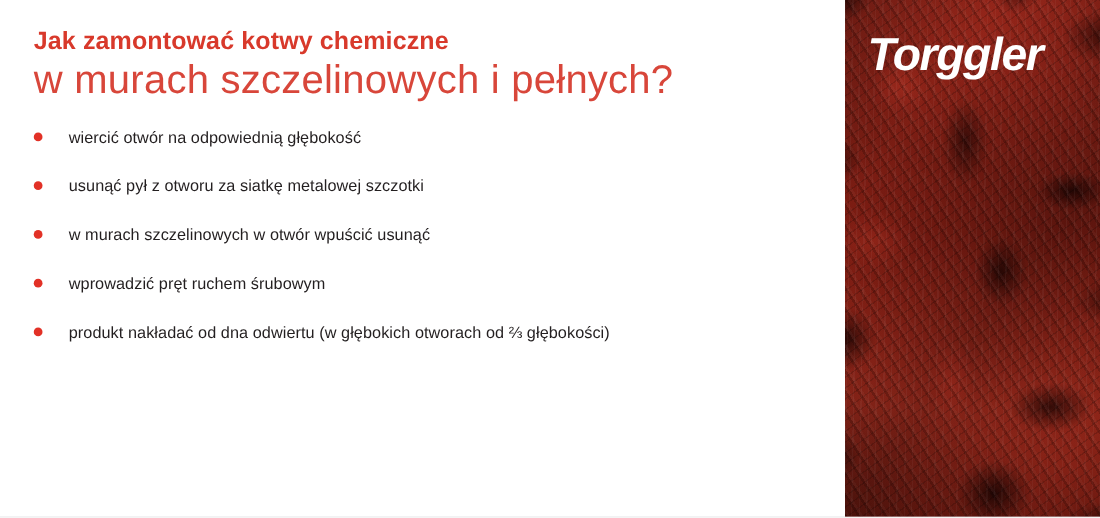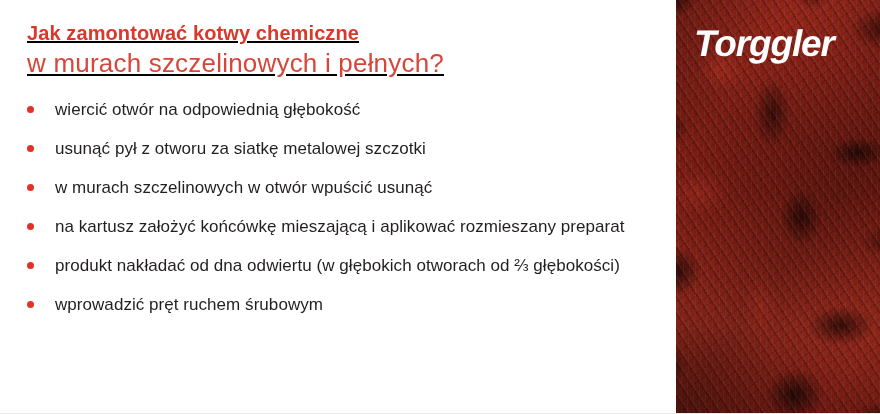--- a/index.html
+++ b/index.html
@@ -34,32 +34,31 @@
     height: 414px;
     background: #ffffff;
     box-sizing: border-box;
   }
 
   .headline {
     position: absolute;
     left: 27px;
     top: 20px;
     width: 630px;
-    text-decoration: underline;
   }
   .headline-line1 {
     font-size: 20px;
     font-weight: bold;
     color: #d8392b;
     line-height: 26px;
     letter-spacing: 0.1px;
     white-space: nowrap;
   }
   .headline-line2 {
-    font-size: 26px;
+    font-size: 32px;
     font-weight: 400;
     color: #d8463a;
     line-height: 33px;
     letter-spacing: 0.2px;
     white-space: nowrap;
     margin-top: 1px;
   }
 
   
   .bullet-list {
@@ -69,21 +68,21 @@
     width: 640px;
     margin: 0;
     padding: 0;
     list-style: none;
   }
   .bullet-item {
     position: relative;
     padding-left: 33px;
     margin-bottom: 14px;
     color: #231f20;
-    font-size: 17px;
+    font-size: 13px;
     line-height: 25px;
     letter-spacing: 0.05px;
   }
   .bullet-item:last-child {
     margin-bottom: 0;
   }
   .bullet-dot {
     position: absolute;
     left: 5px;
     top: 9px;
@@ -192,29 +191,25 @@
       <li class="bullet-item">
         <span class="bullet-dot"></span>
         <span class="bullet-text">usunąć pył z otworu za siatkę metalowej szczotki</span>
       </li>
       <li class="bullet-item">
         <span class="bullet-dot"></span>
         <span class="bullet-text">w murach szczelinowych w otwór wpuścić usunąć</span>
       </li>
       <li class="bullet-item">
         <span class="bullet-dot"></span>
-        <span class="bullet-text">na kartusz założyć końcówkę mieszającą i aplikować rozmieszany preparat</span>
+        <span class="bullet-text">wprowadzić pręt ruchem śrubowym</span>
       </li>
       <li class="bullet-item">
         <span class="bullet-dot"></span>
         <span class="bullet-text">produkt nakładać od dna odwiertu (w głębokich otworach od ⅔ głębokości)</span>
-      </li>
-      <li class="bullet-item">
-        <span class="bullet-dot"></span>
-        <span class="bullet-text">wprowadzić pręt ruchem śrubowym</span>
       </li>
     </ul>
 
   </div>
 
   <div class="brand-panel">
     <div class="texture-layer"></div>
     <div class="texture-speckle"></div>
     <div class="texture-vignette"></div>
     <div class="brand-logo">Torggler</div>

